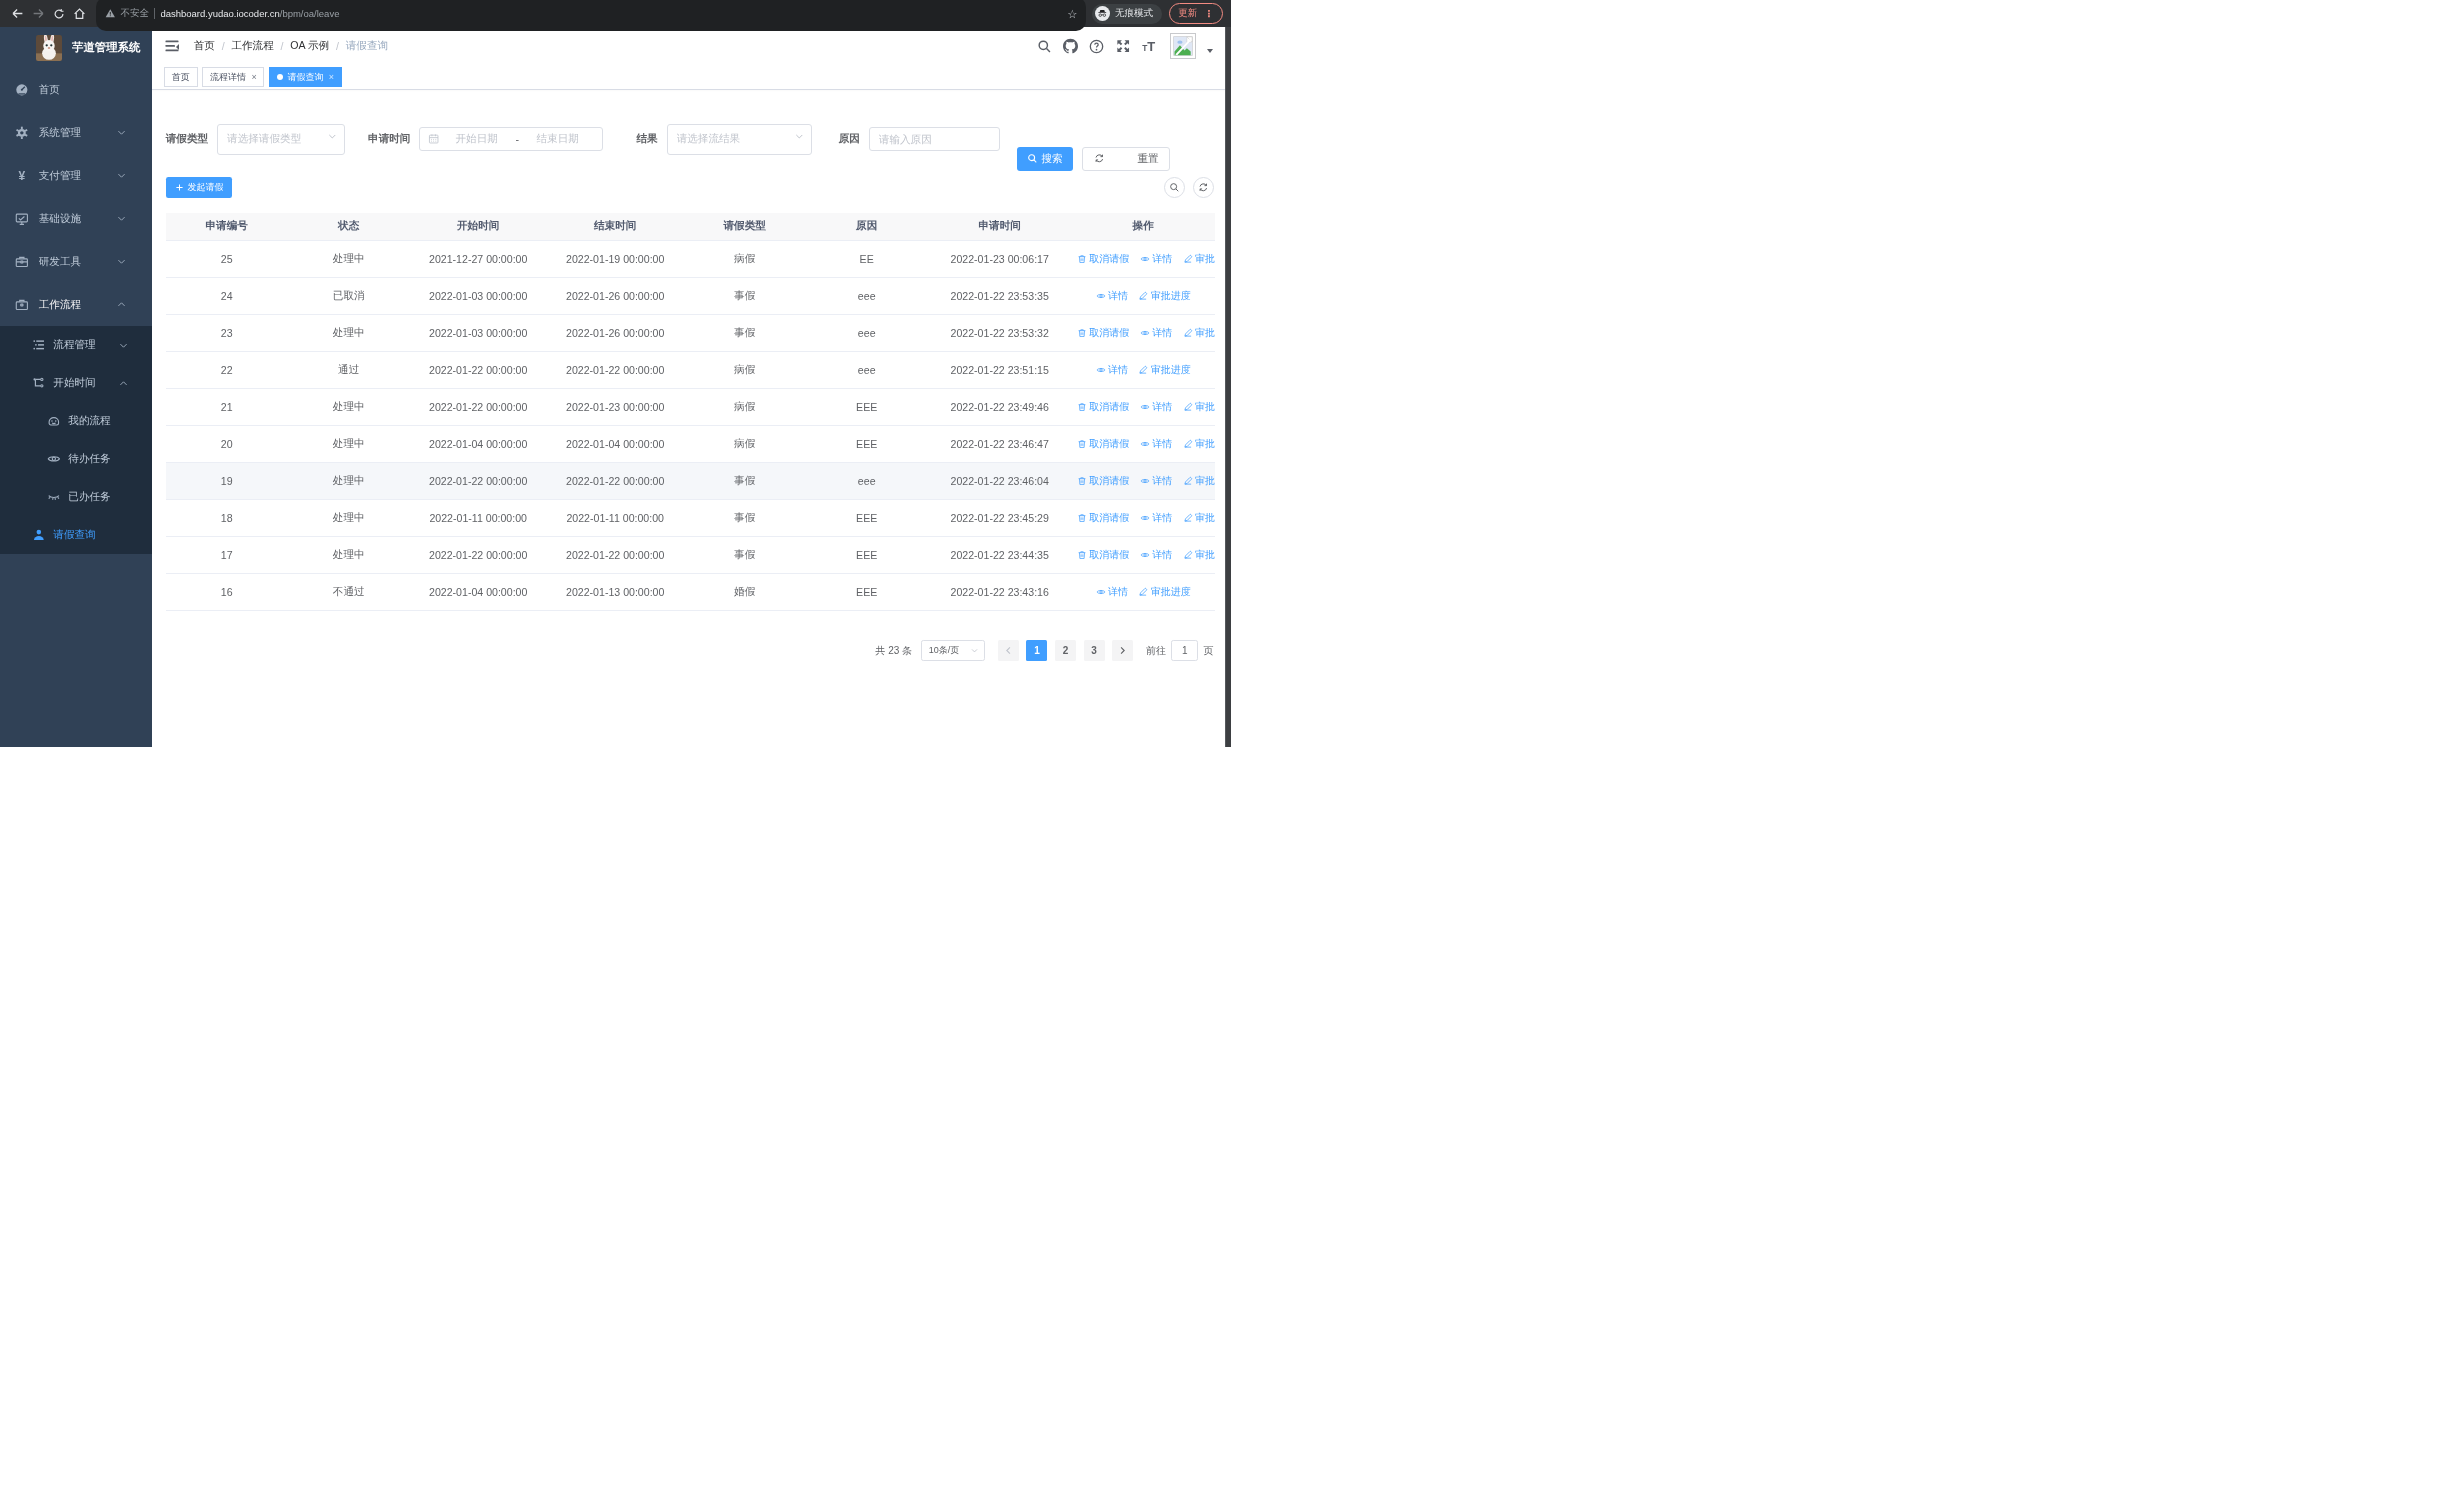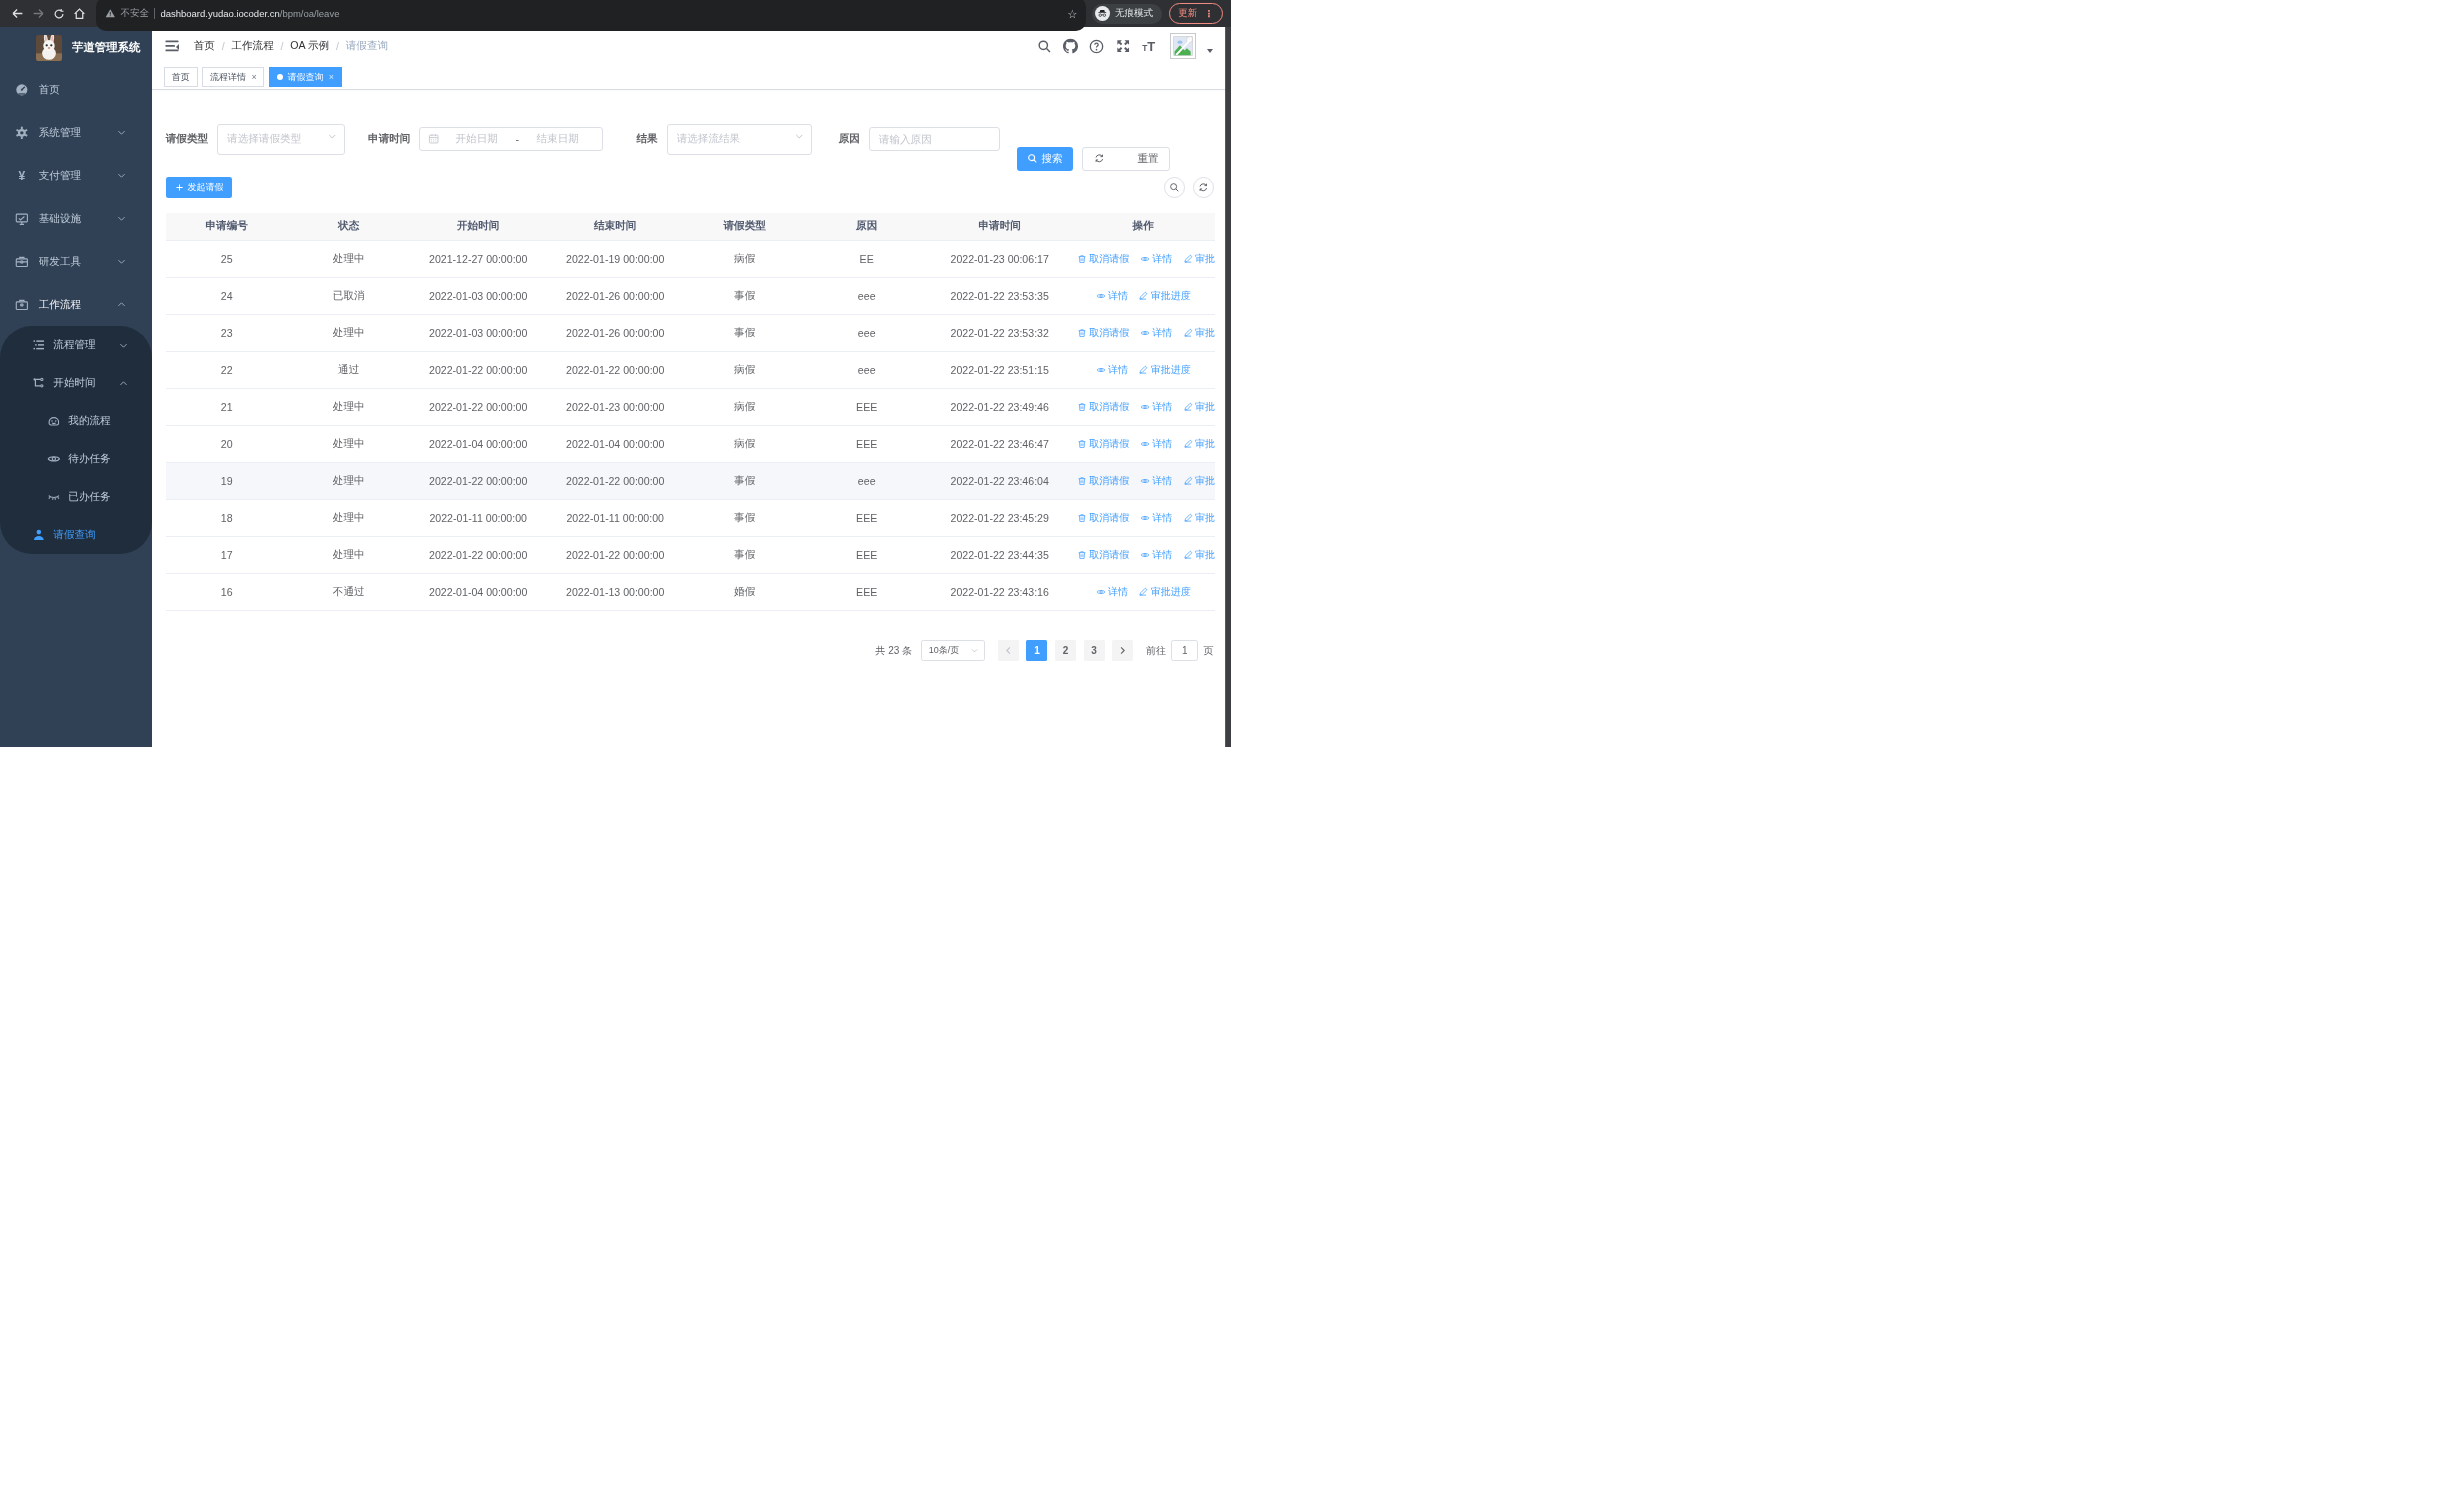--- a/index.html
+++ b/index.html
@@ -39,21 +39,21 @@
   .sidebar { position:absolute; left:0; top:27px; bottom:0; width:152px; background:#304156; z-index:20; }
   .logo-row { height:41px; display:flex; align-items:center; padding-left:36px; gap:10px; }
   .logo-img { width:26px; height:26px; border-radius:2.3px; overflow:hidden; flex:0 0 auto; }
   .logo-title { color:#fff; font-size:11.4px; font-weight:700; white-space:nowrap; }
   .m-item { height:43px; display:flex; align-items:center; padding:0 13.7px 0 15px;
     color:#bfcbd9; font-size:10.6px; cursor:pointer; }
   .m-item.expanded { color:#f4f4f5; }
   .m-item .icn { width:13.7px; height:13.7px; margin-right:10px; color:#a3b1c2; flex:0 0 auto; }
   .m-item .lbl { flex:1; white-space:nowrap; }
   .chev { width:9px; height:9px; color:#8d9bab; flex:0 0 auto; }
-  .submenu { background:#1f2d3d;border-radius:32px; }
+  .submenu { background:#1f2d3d; }
   .s-item { height:38px; display:flex; align-items:center; color:#bfcbd9; font-size:10.6px;
     padding-left:32px; cursor:pointer; }
   .s-item .icn { width:13.7px; height:13.7px; margin-right:7.6px; color:#a3b1c2; flex:0 0 auto; }
   .s-item .lbl { flex:1; white-space:nowrap; }
   .s-item { padding-right:13.7px; }
   .s-item.lvl2 { padding-left:47px; }
   .s-item.active { color:#409eff; }
   .s-item.active .icn { color:#409eff; }
   .yen { font-size:12px; font-weight:700; font-style:normal; }
 

